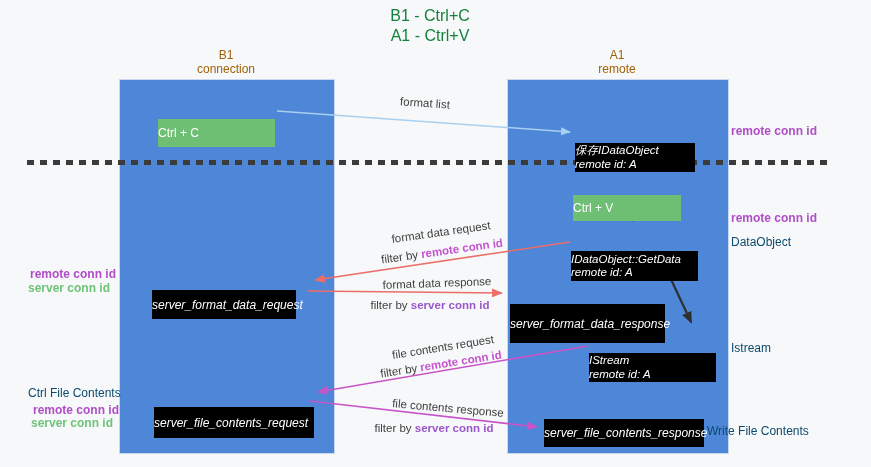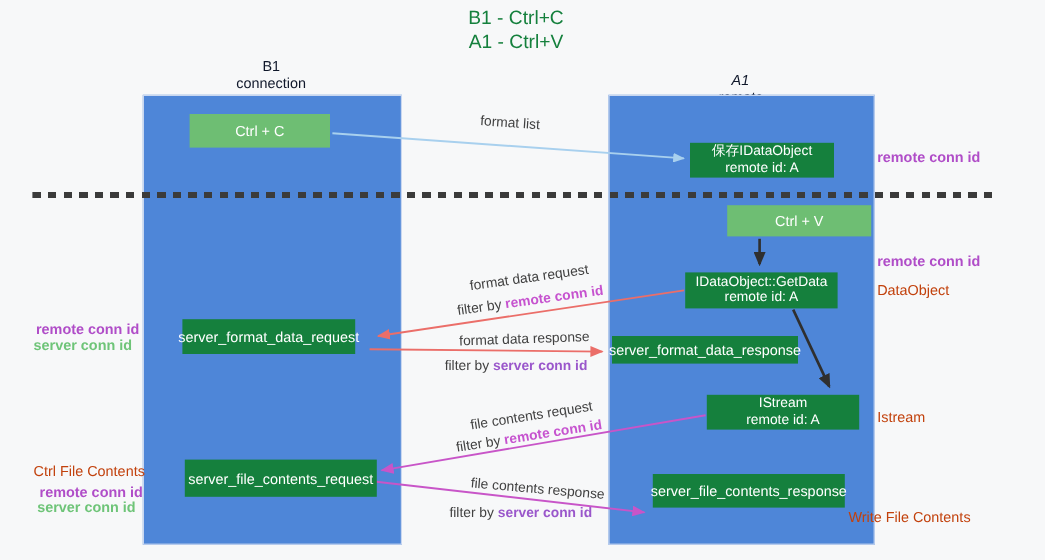--- a/index.html
+++ b/index.html
@@ -3,63 +3,63 @@
 <meta charset="utf-8">
 <style>
   html,body{margin:0;padding:0;}
   body{background:#eceef0;font-family:"Liberation Sans", sans-serif;}
   #page{position:relative;width:871px;height:467px;background:#f7f8f9;overflow:hidden;}
 
   .title{position:absolute;left:430px;top:6px;transform:translateX(-50%);
          text-align:center;font-size:16px;line-height:20px;color:#15803d;white-space:nowrap;}
 
   .lane-head{position:absolute;transform:translateX(-50%);text-align:center;
-             font-size:12px;line-height:14px;color:#0f172a;white-space:nowrap;}
+             font-size:12px;line-height:14px;color:#a16207;white-space:nowrap;}
 
   .lane{position:absolute;top:79px;height:373px;background:#4e86d8;border:1px solid #c9d7f0;}
   .lane-left{left:119px;width:214px;}
   .lane-right{left:507px;width:220px;}
 
   .dash-line{position:absolute;left:27px;top:160px;width:806px;height:5px;
              background:repeating-linear-gradient(90deg,#3b3b3b 0 7px,transparent 7px 13px);}
 
   .box{position:absolute;color:#ffffff;text-align:center;white-space:nowrap;
-       display:flex;flex-direction:column;justify-content:center;align-items:center;}
+       display:flex;flex-direction:column;justify-content:center;align-items:flex-start;margin-top:24px;}
   .box.green{background:#6ebe73;}
-  .box.orange{background:#15803d;}
+  .box.orange{background:#000000;font-style:italic;}
   .box .l1,.box .l2{font-size:11.5px;line-height:13.5px;}
   .box .single{font-size:12px;}
 
   .alabel{position:absolute;white-space:nowrap;font-size:11.5px;color:#414141;
           transform:translate(-50%,-50%) rotate(var(--r,0deg));}
   .c-filter-remote{color:#c653cf;font-weight:bold;}
   .c-filter-server{color:#9a57cb;font-weight:bold;}
 
   .side{position:absolute;white-space:nowrap;font-size:12px;}
-  .side.plain{color:#c2410c;}
+  .side.plain{color:#0c4a6e;}
   .side.purple{color:#b04dc8;font-weight:bold;}
   .side.green{color:#6ec478;font-weight:bold;}
 
   svg.overlay{position:absolute;left:0;top:0;pointer-events:none;}
 </style>
 </head>
 <body>
 
 <div id="page">
 
   <div class="title">
     <div>B1 - Ctrl+C</div>
     <div>A1 - Ctrl+V</div>
   </div>
 
   <div class="lane-head" style="left:226px;top:48px;">
     <div>B1</div>
     <div>connection</div>
   </div>
-  <div class="lane-head" style="left:617px;top:60px;font-style:italic;">
+  <div class="lane-head" style="left:617px;top:48px;">
     <div>A1</div>
     <div>remote</div>
   </div>
 
   <div class="lane lane-left"></div>
   <div class="lane lane-right"></div>
 
   <div class="dash-line"></div>
 
   <svg class="overlay" width="871" height="467" viewBox="0 0 871 467">
@@ -88,34 +88,34 @@
 
   <div class="box green" style="left:158px;top:95px;width:117px;height:28px;">
     <div class="single">Ctrl + C</div>
   </div>
 
   <div class="box orange" style="left:575px;top:119px;width:120px;height:29px;">
     <div class="l1">保存IDataObject</div>
     <div class="l2">remote id: A</div>
   </div>
 
-  <div class="box green" style="left:606px;top:171px;width:120px;height:26px;">
+  <div class="box green" style="left:573px;top:171px;width:108px;height:26px;">
     <div class="single">Ctrl + V</div>
   </div>
 
   <div class="box orange" style="left:571px;top:227px;width:127px;height:30px;">
     <div class="l1">IDataObject::GetData</div>
     <div class="l2">remote id: A</div>
   </div>
 
   <div class="box orange" style="left:152px;top:266px;width:144px;height:29px;">
     <div class="single">server_format_data_request</div>
   </div>
 
-  <div class="box orange" style="left:510px;top:280px;width:155px;height:23px;">
+  <div class="box orange" style="left:510px;top:280px;width:155px;height:39px;">
     <div class="single">server_format_data_response</div>
   </div>
 
   <div class="box orange" style="left:589px;top:329px;width:127px;height:29px;">
     <div class="l1">IStream</div>
     <div class="l2">remote id: A</div>
   </div>
 
   <div class="box orange" style="left:154px;top:383px;width:160px;height:31px;">
     <div class="single">server_file_contents_request</div>

